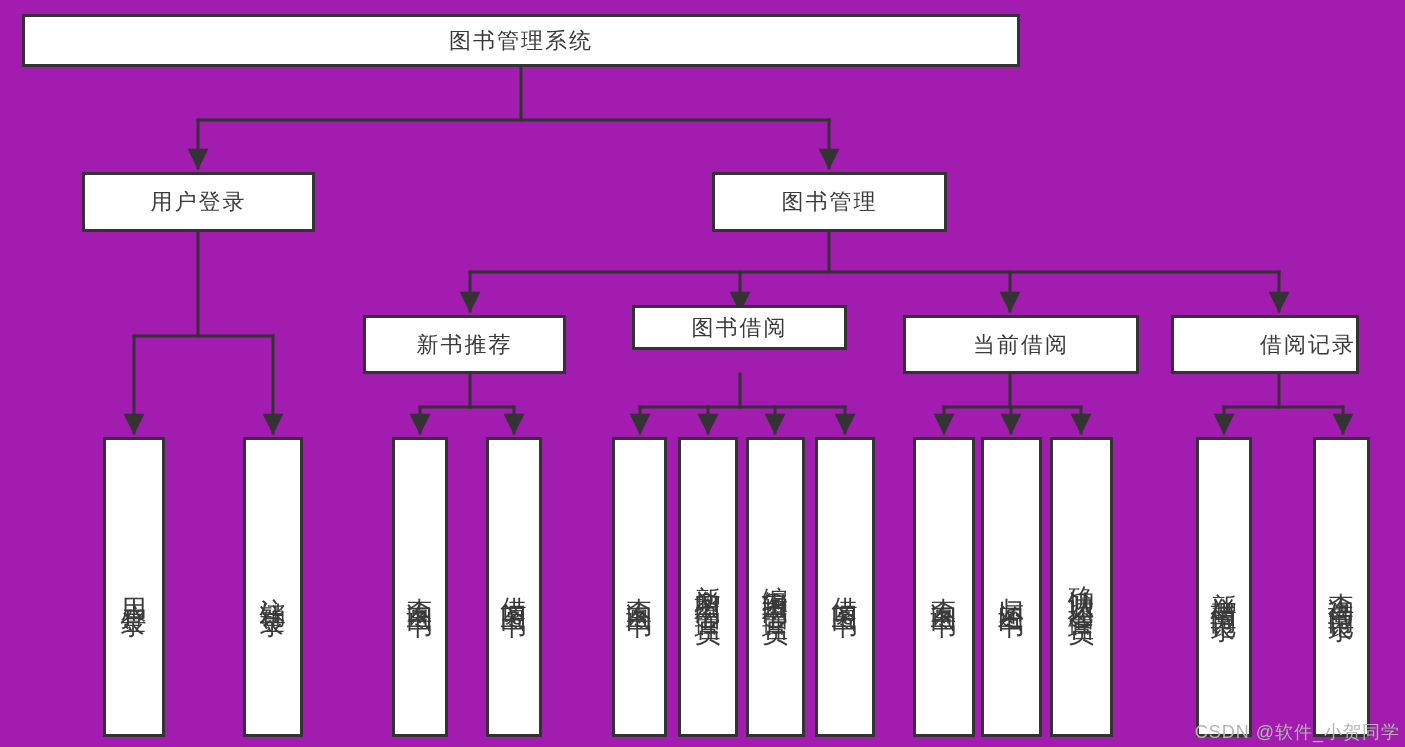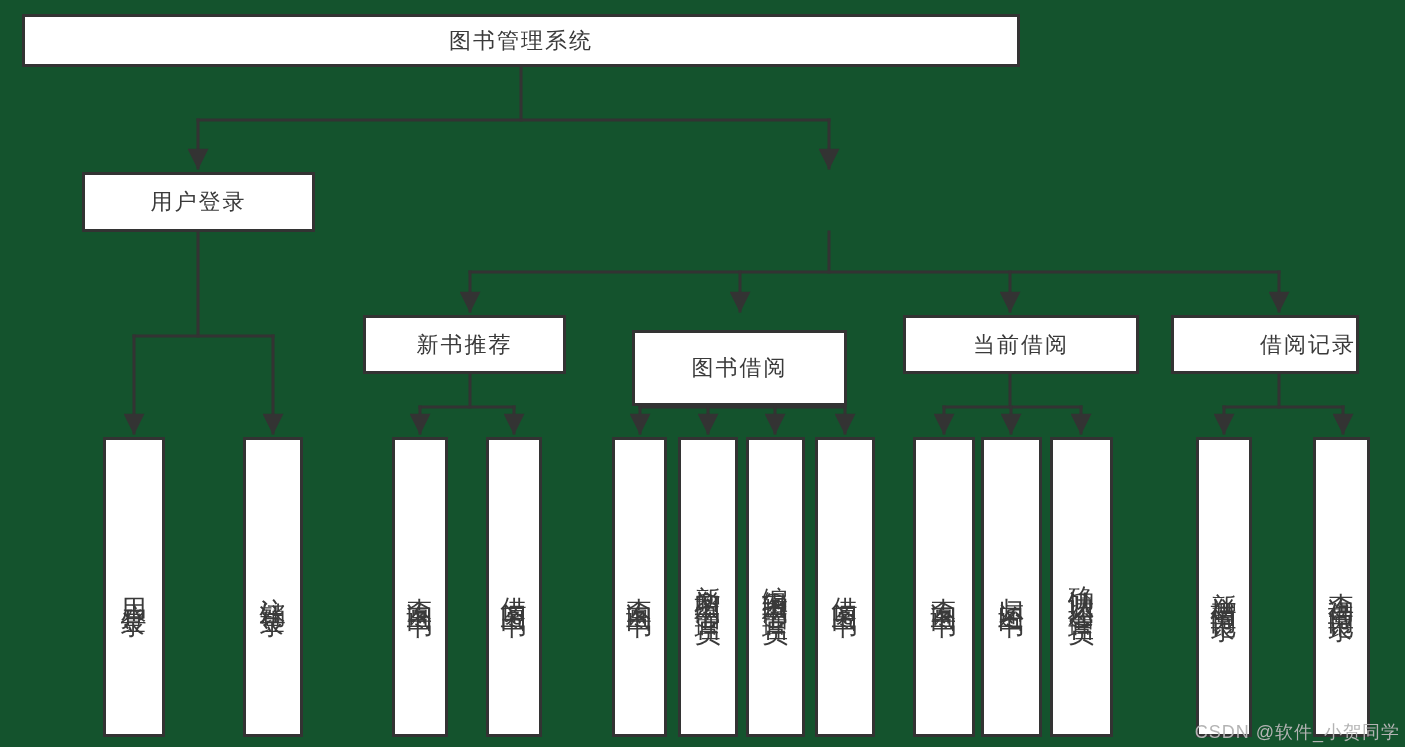--- a/index.html
+++ b/index.html
@@ -4,21 +4,21 @@
 <style>
   html, body {
     margin: 0;
     padding: 0;
     background: #ffffff;
   }
   .canvas {
     position: relative;
     width: 1405px;
     height: 747px;
-    background: #14532d;
+    background: #a21caf;
     font-family: "Liberation Sans", "DejaVu Sans", sans-serif;
     overflow: hidden;
   }
   .connectors {
     position: absolute;
     left: 0;
     top: 0;
     width: 1405px;
     height: 747px;
   }
@@ -109,25 +109,28 @@
     </g>
   </svg>
 
   <div class="node h-node" style="left:22px; top:14px; width:998px; height:53px;">
     <span>图书管理系统</span>
   </div>
 
   <div class="node h-node" style="left:82px; top:172px; width:233px; height:60px;">
     <span>用户登录</span>
   </div>
+  <div class="node h-node" style="left:712px; top:172px; width:235px; height:60px;">
+    <span>图书管理</span>
+  </div>
 
   <div class="node h-node" style="left:363px; top:315px; width:203px; height:59px;">
     <span>新书推荐</span>
   </div>
-  <div class="node h-node" style="left:632px; top:330px; width:215px; height:76px;">
+  <div class="node h-node" style="left:632px; top:305px; width:215px; height:45px;">
     <span>图书借阅</span>
   </div>
   <div class="node h-node" style="left:903px; top:315px; width:236px; height:59px;">
     <span>当前借阅</span>
   </div>
   <div class="node h-node" style="left:1171px; top:315px; width:188px; height:59px;justify-content:flex-end;">
     <span>借阅记录</span>
   </div>
 
   <div class="node v-node" style="left:103px; top:437px; width:62px; height:300px;">

